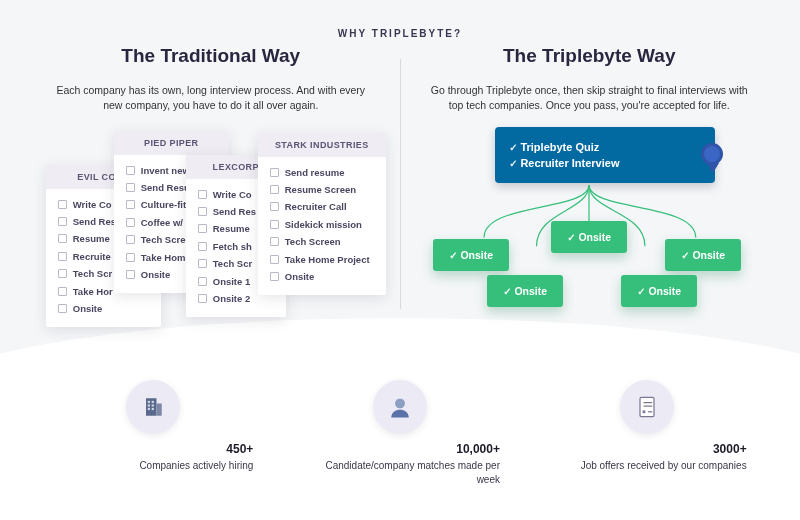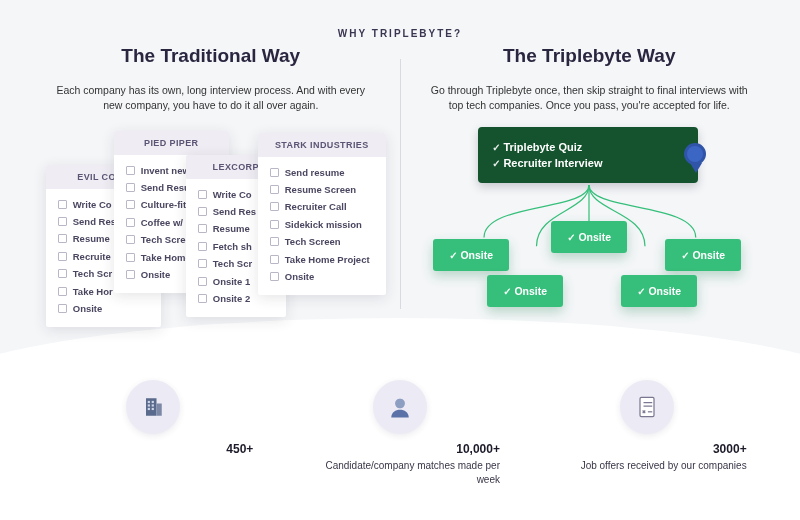--- a/index.html
+++ b/index.html
@@ -106,23 +106,23 @@
 
   
   .funnel {
     position: relative;
     width: 320px;
     height: 230px;
     margin: 0 auto;
   }
   .tb-card {
     position: absolute;
-    left: 49px; top: 0;
+    left: 66px; top: 0;
     width: 220px;
-    background: #14532d;
+    background: #0369a1;
     border-radius: 4px;
     box-shadow: 0 4px 10px rgba(40,40,60,0.22);
     padding: 12px 14px;
     color: #fff;
   }
   .tb-card div {
     font-size: 11px;
     font-weight: 600;
     padding: 2px 0;
   }
@@ -310,20 +310,21 @@
           <rect x="20" y="12" width="6" height="14" fill="#7c88a6"></rect>
           <rect x="10" y="9" width="2.5" height="2.5" fill="#cdd5e6"></rect>
           <rect x="14.5" y="9" width="2.5" height="2.5" fill="#cdd5e6"></rect>
           <rect x="10" y="13" width="2.5" height="2.5" fill="#cdd5e6"></rect>
           <rect x="14.5" y="13" width="2.5" height="2.5" fill="#cdd5e6"></rect>
           <rect x="10" y="17" width="2.5" height="2.5" fill="#cdd5e6"></rect>
           <rect x="14.5" y="17" width="2.5" height="2.5" fill="#cdd5e6"></rect>
         </svg>
     </div>
     <h3>450+</h3>
+    <p>Companies actively hiring</p>
   </div>
   <div class="stat">
     <div class="sicon">
       <svg viewBox="0 0 32 32">
           <circle cx="16" cy="12" r="5.5" fill="#5a72a8"></circle>
           <path d="M6 28c0-6 5-9 10-9s10 3 10 9z" fill="#5a72a8"></path>
           <circle cx="16" cy="12" r="5.5" fill="#eef0f7" opacity=".35"></circle>
         </svg>
     </div>
     <h3>10,000+</h3>

